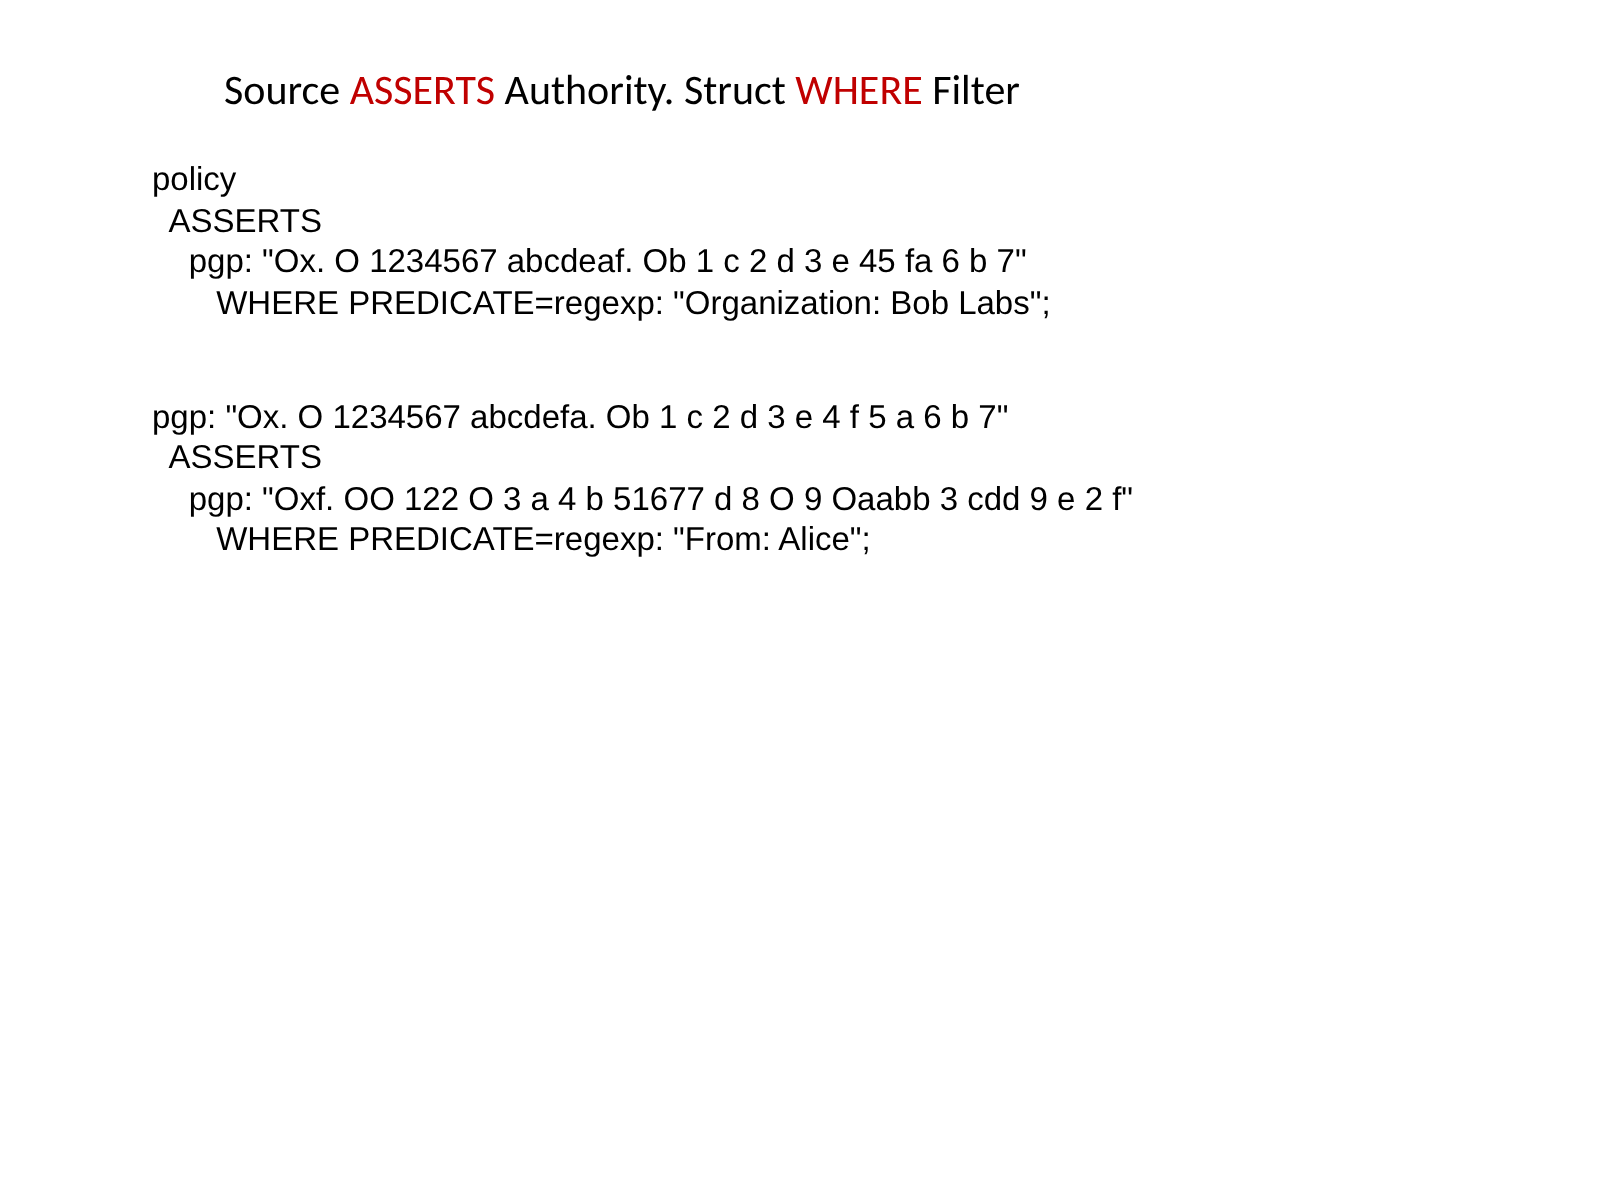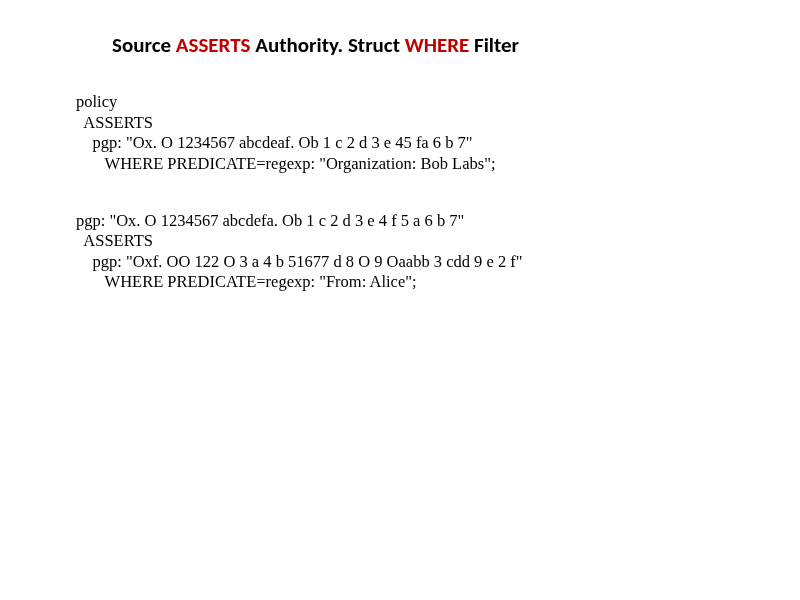--- a/index.html
+++ b/index.html
@@ -18,27 +18,27 @@
   }
   .title {
     font-size: 38px;
     font-weight: 400;
     margin-bottom: 52px;
     letter-spacing: 0.5px;
   }
   .syntax-line {
     font-family: Calibri, "Segoe UI", Arial, sans-serif;
     font-size: 21px;
-    font-weight: 700;
+    font-weight: 400;
     margin-left: 88px;
-    margin-bottom: 34px;
+    margin-bottom: 22px;
   }
   .syntax-line .red { color: #c00000; }
   .code-block {
-    font-family: Liberation Serif, serif;
+    font-family: Liberation Sans, sans-serif;
     font-size: 16.5px;
     line-height: 1.25;
     margin-left: 52px;
     margin-bottom: 36px;
     white-space: pre;
   }
 </style>
 </head>
 <body>
 

